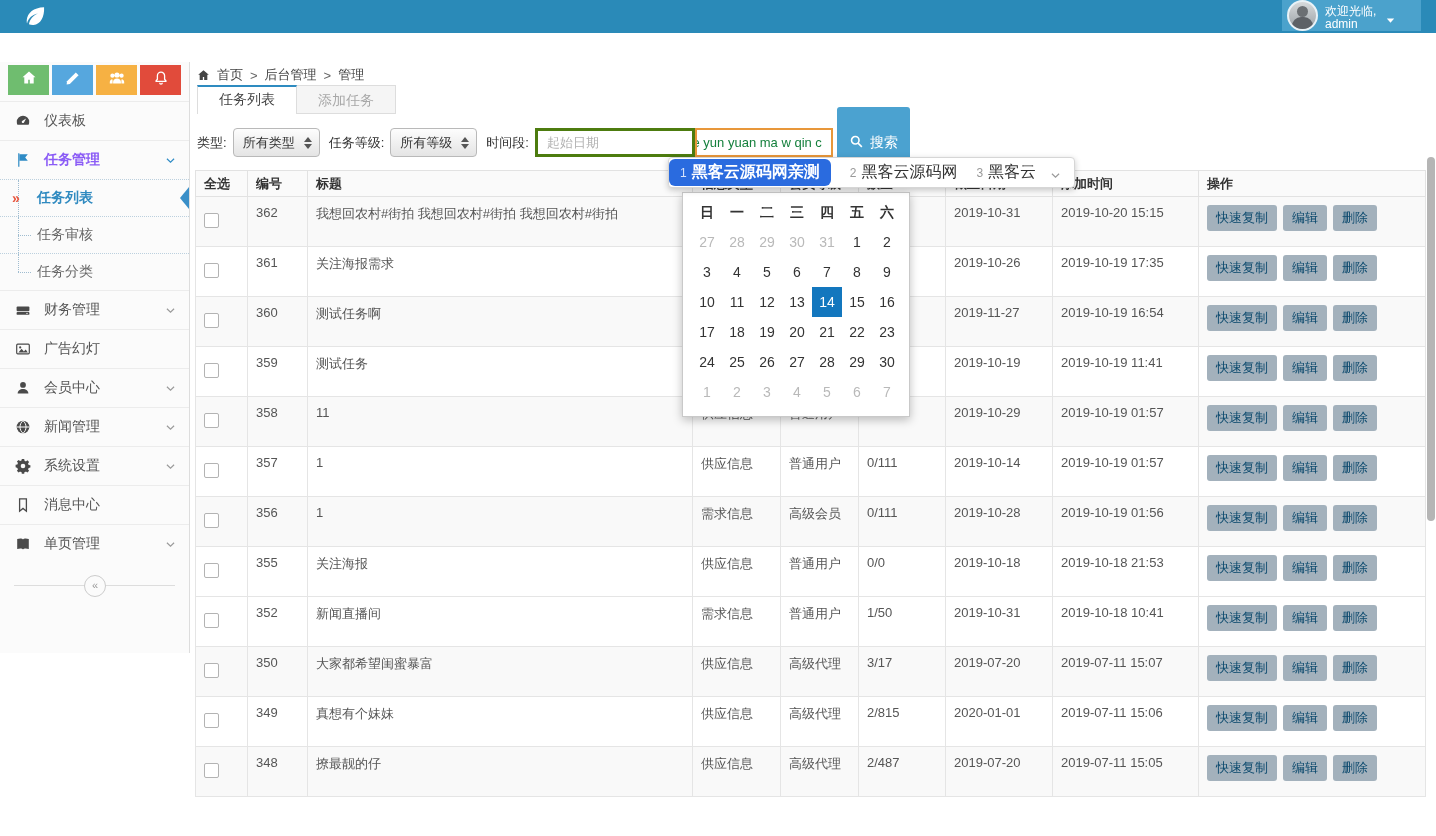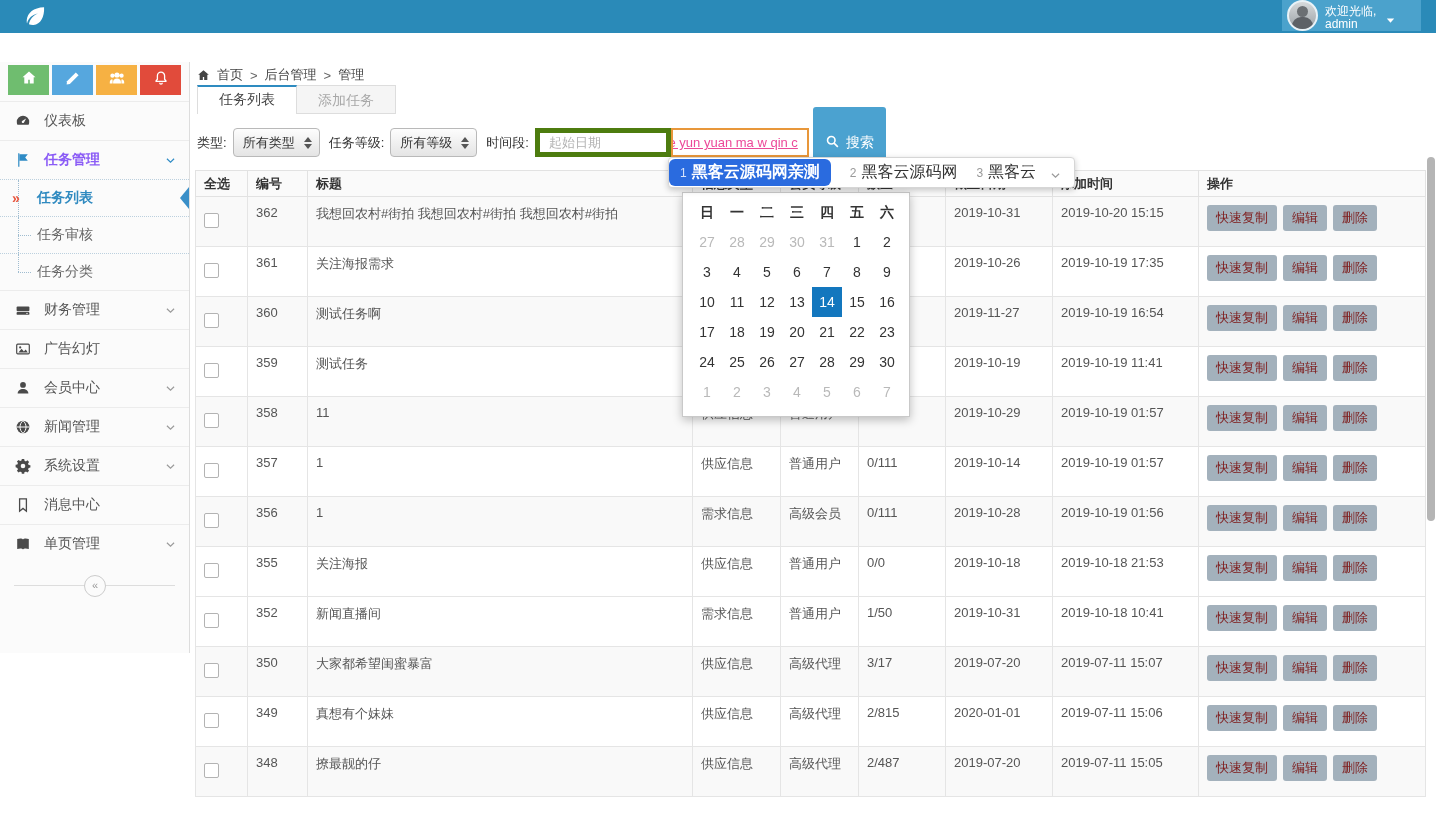--- a/index.html
+++ b/index.html
@@ -49,25 +49,25 @@
   
   .filters{position:absolute;left:197px;top:127px;height:31px;display:flex;align-items:center;font-size:13px;color:#333;z-index:2;text-align:right;}
   .flabel{margin-right:6px;white-space:nowrap;}
   .fselect{height:29px;background:linear-gradient(#fdfdfd,#e4e4e4);border:1px solid #b9b9b9;border-radius:4px;
            display:flex;align-items:center;padding:0 7px 0 9px;margin-right:9px;cursor:pointer;box-sizing:border-box;}
   .fselect .sval{margin-right:9px;}
   .stepper{display:flex;flex-direction:column;gap:2px;}
   .stepper i{width:0;height:0;border-left:4px solid transparent;border-right:4px solid transparent;display:block;}
   .stepper .up{border-bottom:5px solid #555;}
   .stepper .dn{border-top:5px solid #555;}
-  .finput{width:136px;height:29px;border:5px solid #4d7c0f;background:#fff;display:flex;align-items:center;
+  .finput{width:160px;height:29px;border:3px solid #4d7c0f;background:#fff;display:flex;align-items:center;
           padding:0 9px;box-sizing:border-box;font-size:13px;}
   .finput .ph{color:#b2b2b2;}
   .finput.focus{width:138px;border:2px solid #e8973a;overflow:hidden;justify-content:flex-end;}
-  .finput.focus .comp{text-decoration:underline;white-space:nowrap;color:#ec4899;}
+  .finput.focus .comp{white-space:nowrap;color:#15803d;}
   .search-btn{height:47px;margin-left:4px;background:#4ba2d0;border-radius:3px;color:#fff;display:flex;
               align-items:center;gap:6px;padding:12px 12px;font-size:14px;cursor:pointer;}
   
   .ime{position:absolute;left:668px;top:157px;width:407px;height:31px;background:#fff;border:1px solid #d6d6d6;
        border-radius:4px;box-shadow:0 2px 6px rgba(0,0,0,.22);display:flex;align-items:center;z-index:30;
        font-size:16px;color:#333;box-sizing:border-box;}
   .ime-pill{height:27px;border-radius:6px;background:#2a6bdf;color:#fff;display:flex;align-items:center;
             padding:0 11px;gap:5px;font-weight:bold;cursor:pointer;}
   .ime-pill .ime-idx{color:#d7e3fb;font-weight:normal;}
   .ime-idx{font-size:12px;color:#999;}
@@ -83,21 +83,21 @@
   .cal-d.s{background:#1377be;color:#fff;}
   
   .task-table{position:absolute;left:195px;top:170px;width:1230px;border-collapse:collapse;table-layout:fixed;
               font-size:13px;color:#555;z-index:1;background:#fff;}
   .task-table th{height:26px;background:#fafafa;font-weight:bold;color:#333;text-align:left;
                  padding:0 8px;border:1px solid #e2e2e2;box-sizing:border-box;}
   .task-table td{height:50px;vertical-align:top;padding:8px;border:1px solid #e5e5e5;box-sizing:border-box;overflow:hidden;}
   .task-table tr.odd td{background:#f9f9f9;}
   .task-table td.cbcell{vertical-align:middle;}
   .cb{width:13px;height:13px;border:1px solid #b3b3b3;border-radius:2px;background:#fff;display:inline-block;cursor:pointer;}
-  .abtn{display:inline-block;background:#a3b1bc;color:#7f1d1d;border-radius:3px;padding:4px 9px;margin-right:6px;
+  .abtn{display:inline-block;background:#a3b1bc;color:#0c4a6e;border-radius:3px;padding:4px 9px;margin-right:6px;
         font-size:13px;white-space:nowrap;cursor:pointer;}
   
   .vthumb{position:absolute;right:1px;top:157px;width:8px;height:364px;background:#b5b5b5;border-radius:4px;z-index:50;cursor:pointer;}
 </style>
 </head>
 <body>
 
 <div class="page">
 
   <div class="topbar">

